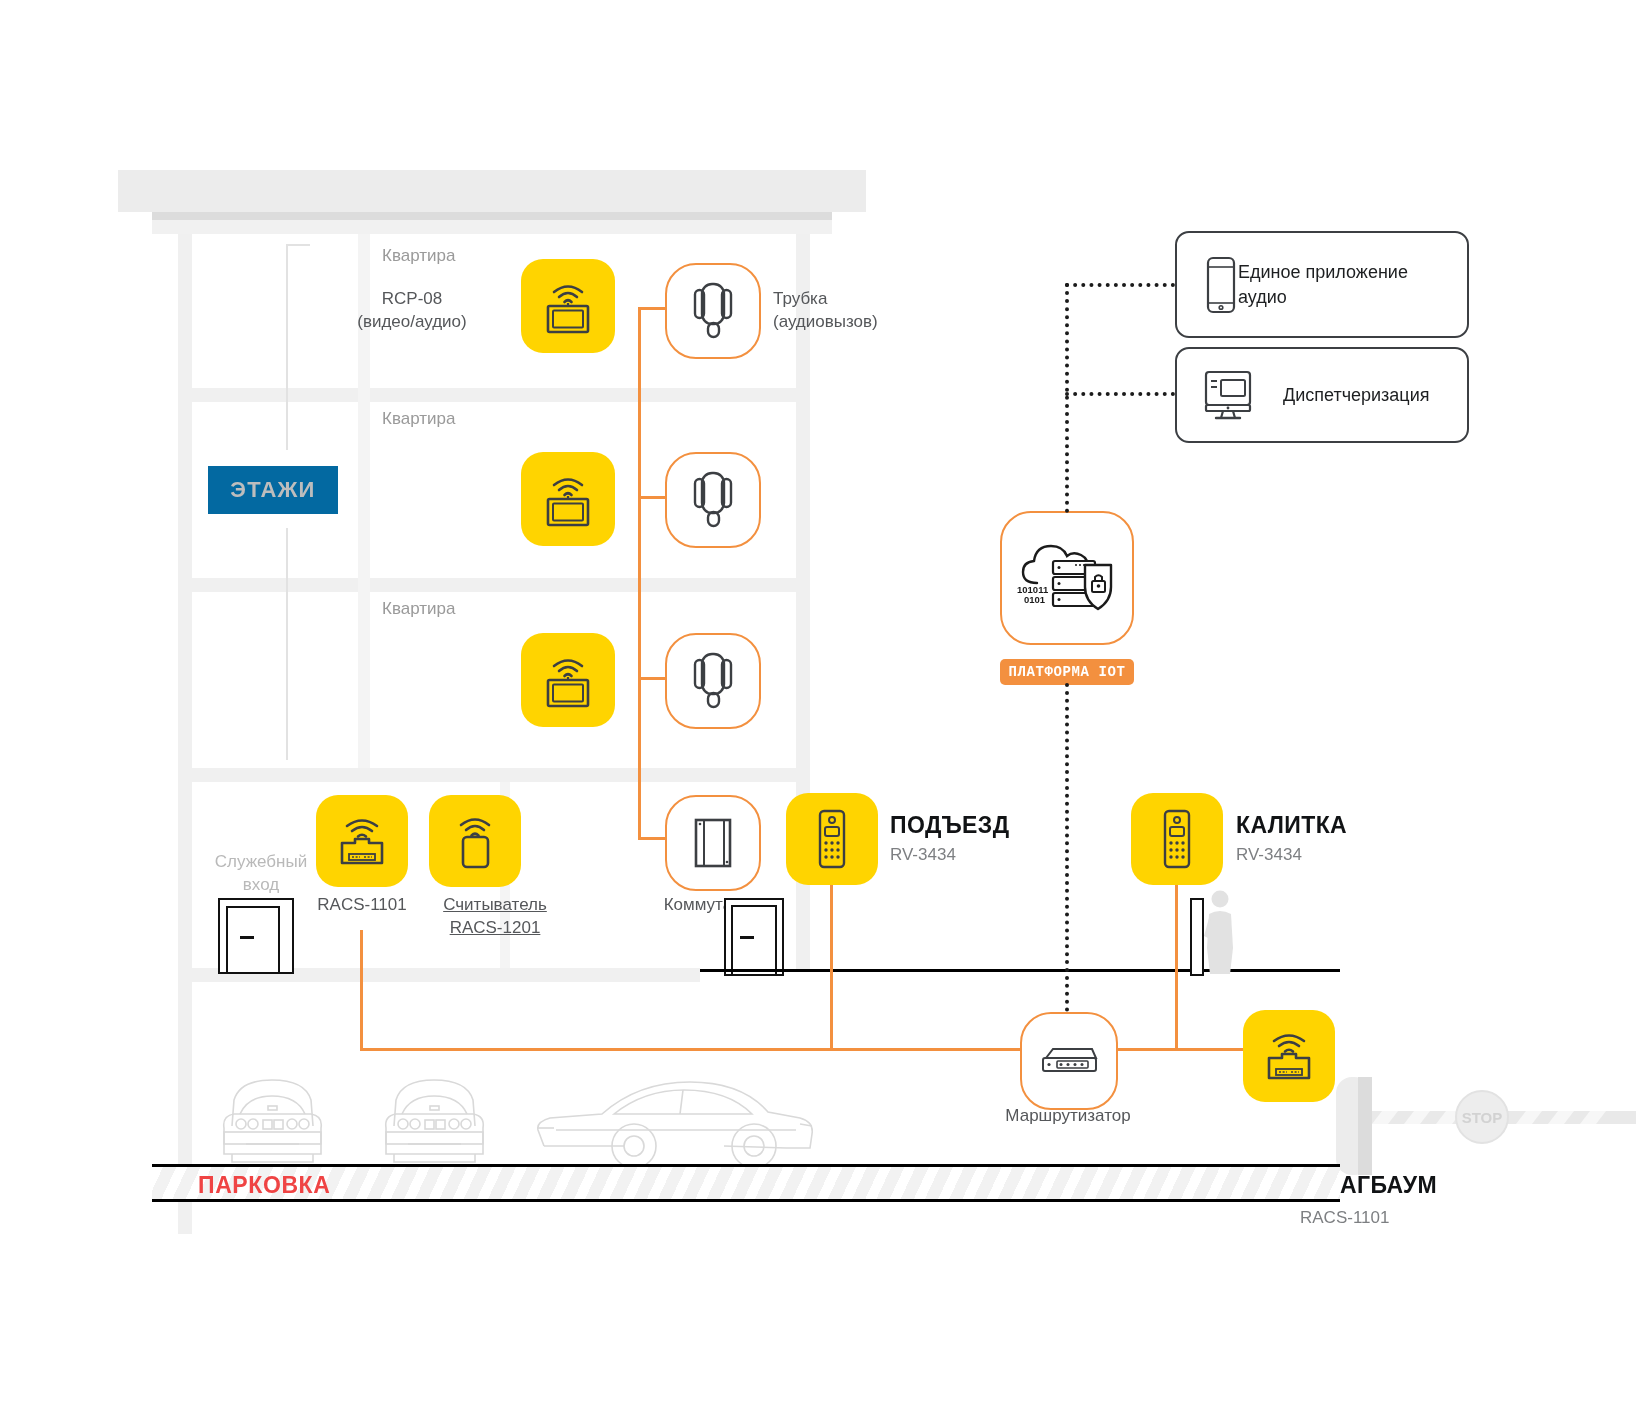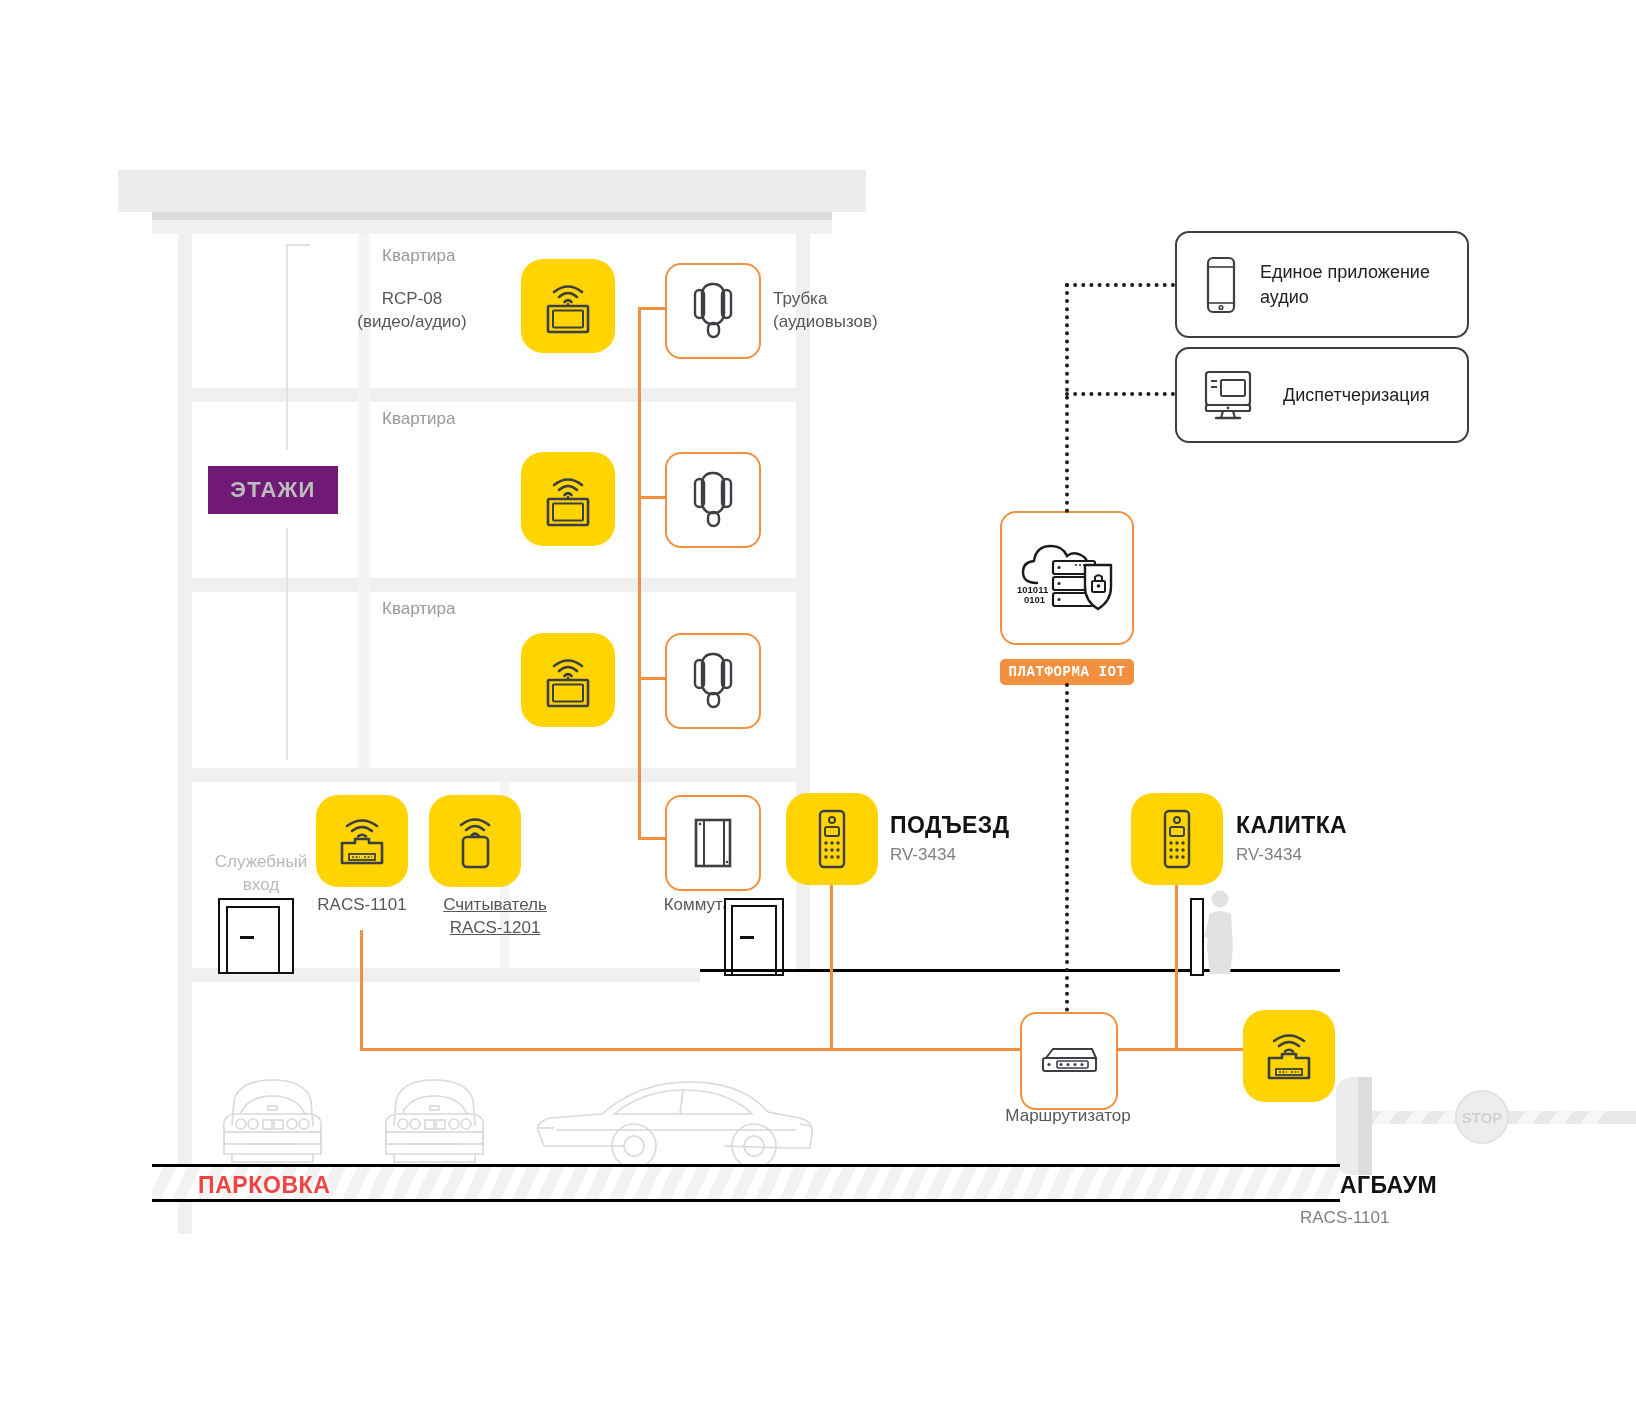--- a/index.html
+++ b/index.html
@@ -23,32 +23,32 @@
 
   
   .lbl{font-size:17px;color:#55575a;line-height:1.35;}
   .lbl-r{text-align:center;}
   .lbl-c{text-align:center;}
   .lbl-muted{color:#b9b9b9;}
   .lbl-apart{font-size:17px;color:#9a9a9a;}
   .title-b{font-size:23px;font-weight:bold;color:#111315;letter-spacing:.4px;}
   .sub-g{font-size:17px;color:#7d7f82;}
   .floors-badge{
-    background:#701a75;color:#bdbdbd;font-size:22px;font-weight:bold;
+    background:#0369a1;color:#bdbdbd;font-size:22px;font-weight:bold;
     letter-spacing:1.2px;display:flex;align-items:center;justify-content:center;
   }
   .parking-label{font-size:23px;font-weight:bold;color:#ef4444;letter-spacing:.6px;}
 
   
   .tile-y{
     background:#FFD400;border-radius:22px;
     display:flex;align-items:center;justify-content:center;
   }
   .tile-o{
-    background:#ffffff;border:2.5px solid #F3903F;border-radius:16px;
+    background:#ffffff;border:2.5px solid #F3903F;border-radius:31px;
     display:flex;align-items:center;justify-content:center;
   }
   .card-o{
     background:#ffffff;border:2px solid #3c3f43;border-radius:14px;
     display:flex;align-items:center;
   }
   .card-o .txt{font-size:18px;color:#1d1f21;line-height:1.35;}
 
   .badge-iot{
     background:#F3903F;color:#ffffff;border-radius:5px;
@@ -394,21 +394,21 @@
 
   <div class="abs card-o" style="left:1175px;top:231px;width:290px;height:103px;">
     <span style="margin-left:27px;">
       <svg width="34" height="58" viewBox="0 0 34 58">
         <rect x="4" y="2" width="26" height="54" rx="5" fill="none" stroke="#3c3f43" stroke-width="2.2"></rect>
         <line x1="4" y1="11" x2="30" y2="11" stroke="#3c3f43" stroke-width="1.6"></line>
         <line x1="4" y1="47" x2="30" y2="47" stroke="#3c3f43" stroke-width="1.6"></line>
         <circle cx="17" cy="51.5" r="1.8" fill="none" stroke="#3c3f43" stroke-width="1.6"></circle>
       </svg>
     </span>
-    <span class="txt" style="margin-left:22px;">
+    <span class="txt" style="">
       <span>Единое приложение</span><br>
       <span>аудио</span>
     </span>
   </div>
 
   <div class="abs card-o" style="left:1175px;top:347px;width:290px;height:92px;">
     <span style="margin-left:24px;">
       <svg width="54" height="54" viewBox="0 0 54 54">
         <rect x="5" y="4" width="44" height="33" rx="3" fill="none" stroke="#3c3f43" stroke-width="2.2"></rect>
         <rect x="20" y="12" width="24" height="16" rx="1.5" fill="none" stroke="#3c3f43" stroke-width="2"></rect>

